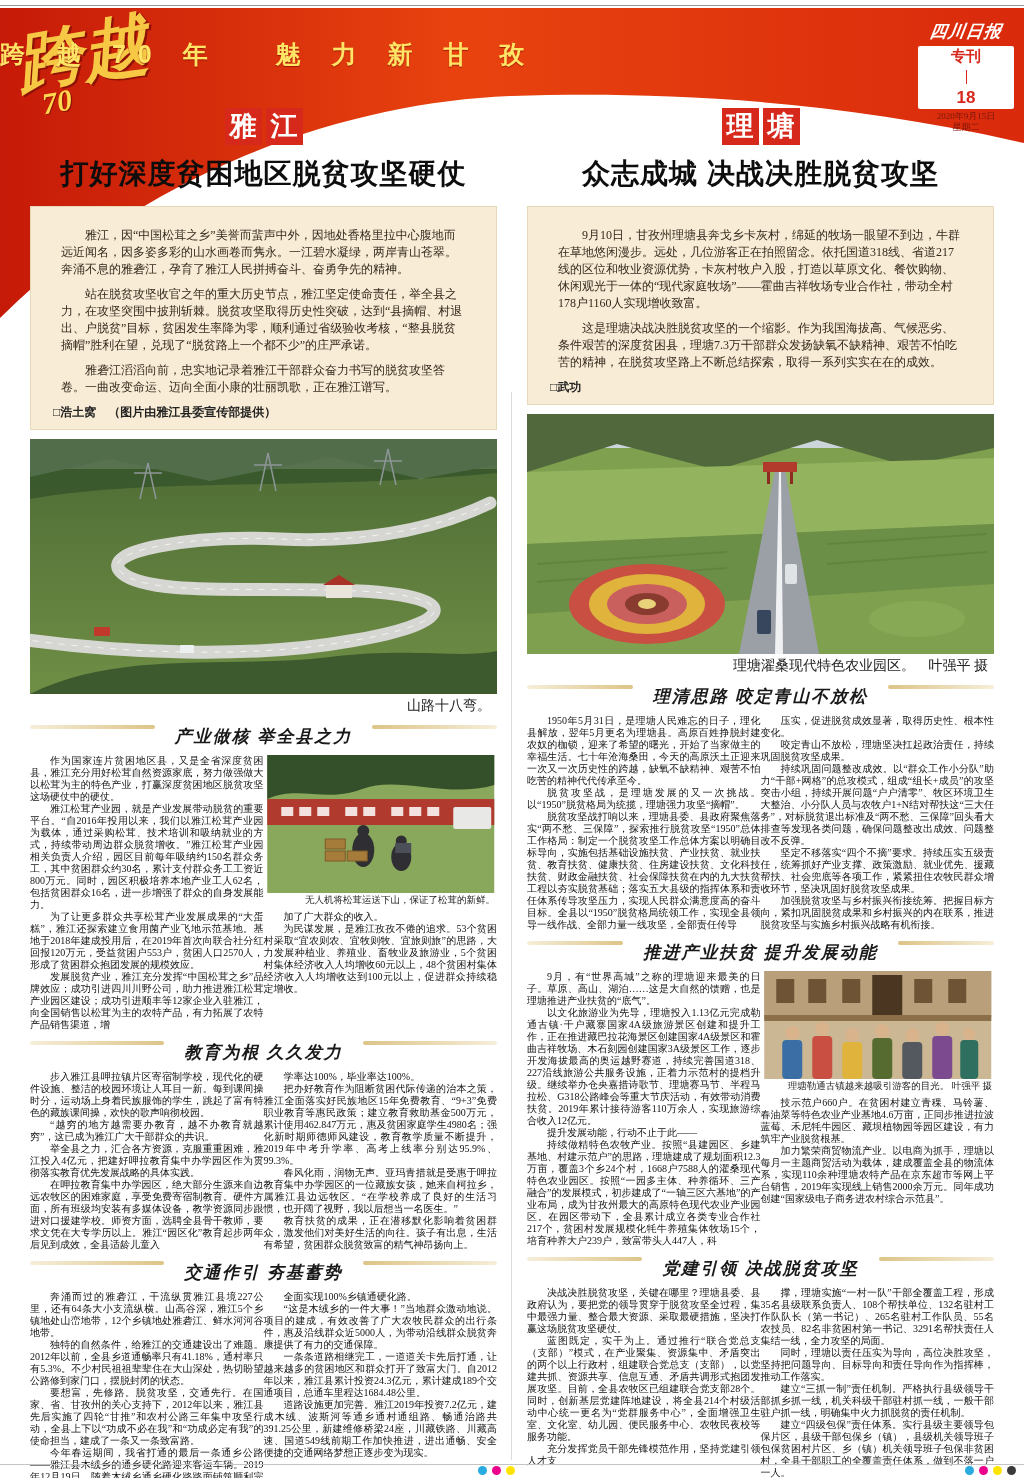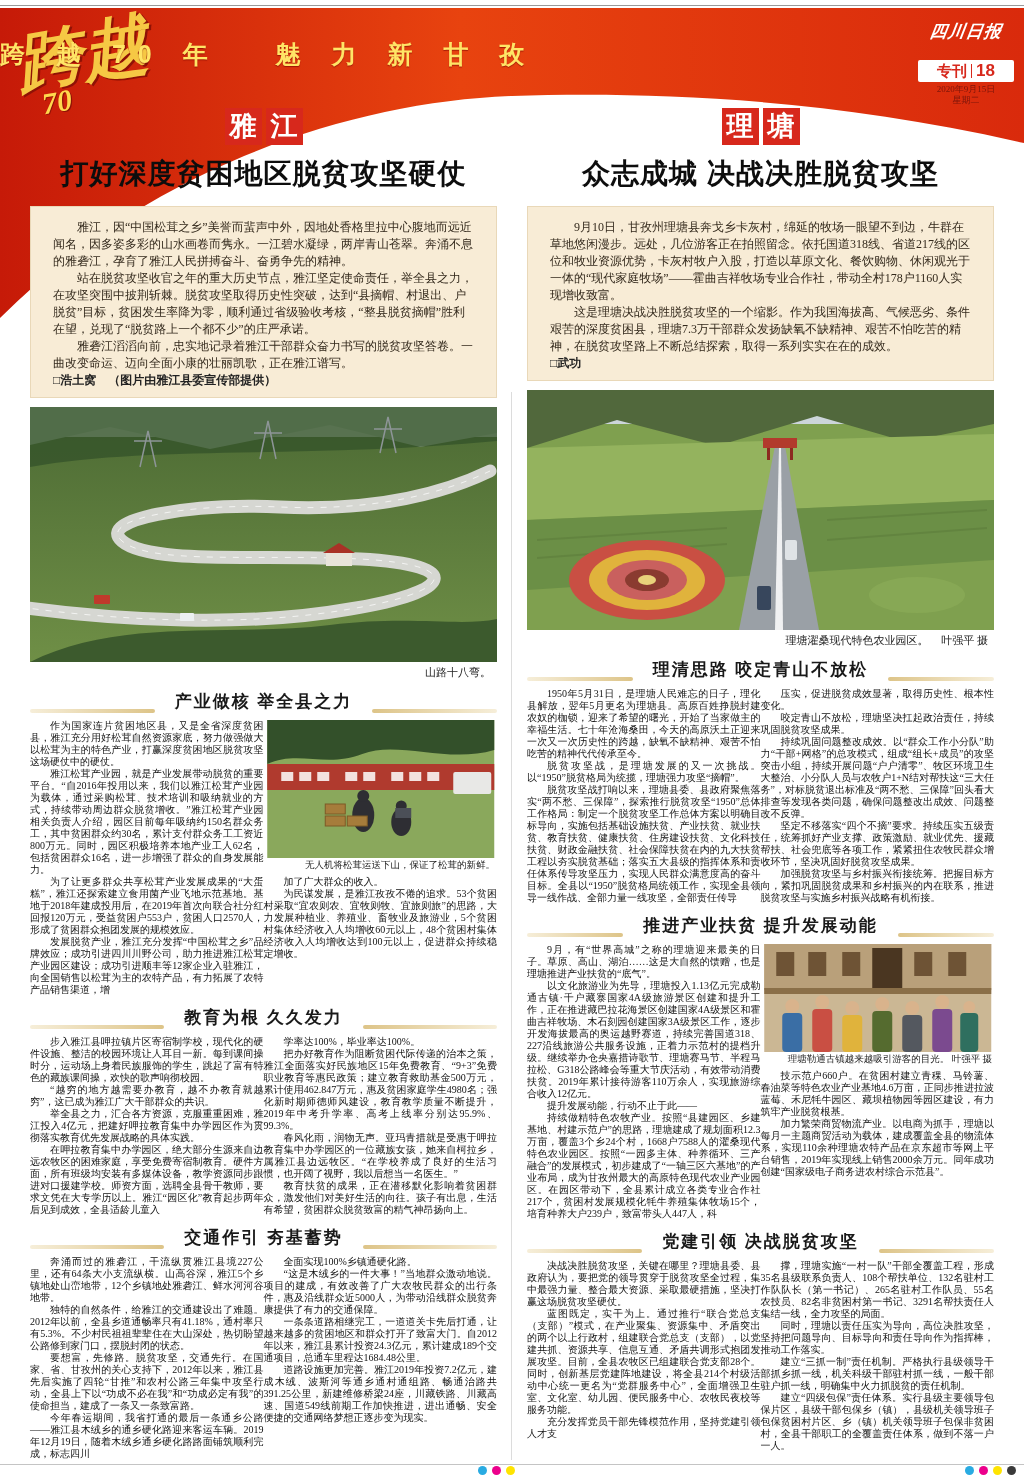--- a/index.html
+++ b/index.html
@@ -13,51 +13,51 @@
           font-family:"Liberation Sans",sans-serif;font-weight:bold;font-size:25px;
           letter-spacing:12px;color:#ffe566;text-shadow:0 1px 1px rgba(120,0,0,.6);}
   .logo{position:absolute;top:16px;left:16px;width:170px;height:240px;color:#f6c844;}
   .logo .big{font-size:66px;font-weight:bold;font-style:italic;line-height:.92;
              font-family:"Liberation Serif",serif;text-shadow:2px 2px 0 #8f1206;transform:rotate(-10deg);display:inline-block;}
   .logo .num{font-size:30px;font-weight:bold;font-style:italic;color:#ffd84d;text-shadow:1px 1px 0 #8f1206;
              display:inline-block;transform:rotate(-10deg);margin-left:26px;}
   .masthead{position:absolute;top:12px;right:10px;width:96px;text-align:center;}
   .paper-name{color:#fff;font-weight:bold;font-size:17px;font-style:italic;
               font-family:"Liberation Serif",serif;transform:skewX(-8deg);letter-spacing:1px;}
-  .edition{margin-top:17px;background:#fff;border-radius:2px;padding:1px 3px;display:flex;align-items:center;justify-content:center;gap:4px;}
+  .edition{margin-top:3px;background:#fff;border-radius:2px;padding:1px 3px;display:flex;align-items:center;justify-content:center;gap:4px;flex-direction:column;}
   .edition .lab{color:#d7281c;font-weight:bold;font-size:15px;font-family:"Liberation Sans",sans-serif;}
   .edition .sep{width:1px;height:14px;background:#d7281c;}
   .edition .num{color:#d7281c;font-weight:bold;font-size:17px;font-family:"Liberation Sans",sans-serif;}
   .dateline{margin-top:2px;color:#7c150a;font-size:9px;line-height:1.25;font-family:Liberation Serif, serif;}
   
   .article{position:absolute;top:108px;width:467px;}
   .article.left{left:30px;}
   .article.right{left:527px;}
   .badge{text-align:center;}
   .badge span{display:inline-block;width:37px;height:37px;margin:0 2px;background:#d7281c;color:#fff;
               font-family:"Liberation Sans",sans-serif;font-weight:bold;font-size:27px;line-height:37px;}
   .headline{margin-top:10px;text-align:center;font-family:"Liberation Sans",sans-serif;
             font-weight:bold;font-size:28px;letter-spacing:1px;color:#0d0d0d;}
   .intro{margin-top:13px;background:#f8ecd6;border:1px solid #e9d8b8;padding:12px 22px 8px;}
   .intro .para{font-size:12px;line-height:1.42;color:#33291c;}
   .byline{margin-top:0;font-family:"Liberation Sans",sans-serif;font-weight:bold;font-size:12px;color:#222;}
   .mainphoto{margin-top:9px;width:467px;display:block;}
-  .photo-caption{padding:3px 6px 0;text-align:right;font-size:11px;color:#222;}
+  .photo-caption{padding:3px 6px 0;text-align:right;font-size:14px;color:#222;}
   .photo-caption .credit{margin-left:10px;}
   .section{margin-top:6px;}
-  .sec-head{display:flex;align-items:flex-end;gap:20px;margin:10px 0 7px;}
+  .sec-head{display:flex;align-items:flex-start;gap:20px;margin:10px 0 7px;font-style:italic;}
   .sec-head .bar{flex:1;height:4px;border-radius:2px;}
   .sec-head .bar.l{background:linear-gradient(90deg,#f6eed9,#ddc488);}
   .sec-head .bar.r{background:linear-gradient(90deg,#ddc488,#f6eed9);}
   .sec-title{font-family:"Liberation Sans",sans-serif;font-weight:bold;font-size:17px;
              letter-spacing:2px;color:#191919;white-space:nowrap;}
   .cols{display:flex;}
   .col{flex:1;min-width:0;font-size:10px;line-height:1.2;text-align:justify;color:#121212;}
   .col .para{margin:0;text-indent:2em;}
-  .intro .para{margin:0;text-indent:2em;}
+  .intro .para{margin:8px;text-indent:2em;}
   .inline-photo{width:100%;display:block;}
   .inline-caption{padding:2px 2px 4px;text-align:right;font-size:9.5px;color:#222;}
   
   .divider{position:absolute;left:511px;top:392px;bottom:18px;width:1px;background:#dcdcdc;}
   .bottomline{position:absolute;left:0;bottom:13px;width:1024px;height:1px;background:#c4c4c4;}
   .reg-dots{position:absolute;bottom:3px;display:flex;gap:5px;}
   .reg-dots.center{left:478px;}
   .reg-dots.rightgrp{right:8px;}
   .dot{width:9px;height:9px;border-radius:50%;}
   .dot.c{background:#29abe2;} .dot.m{background:#ec008c;} .dot.y{background:#ffe400;} .dot.k{background:#3a3a3a;}

